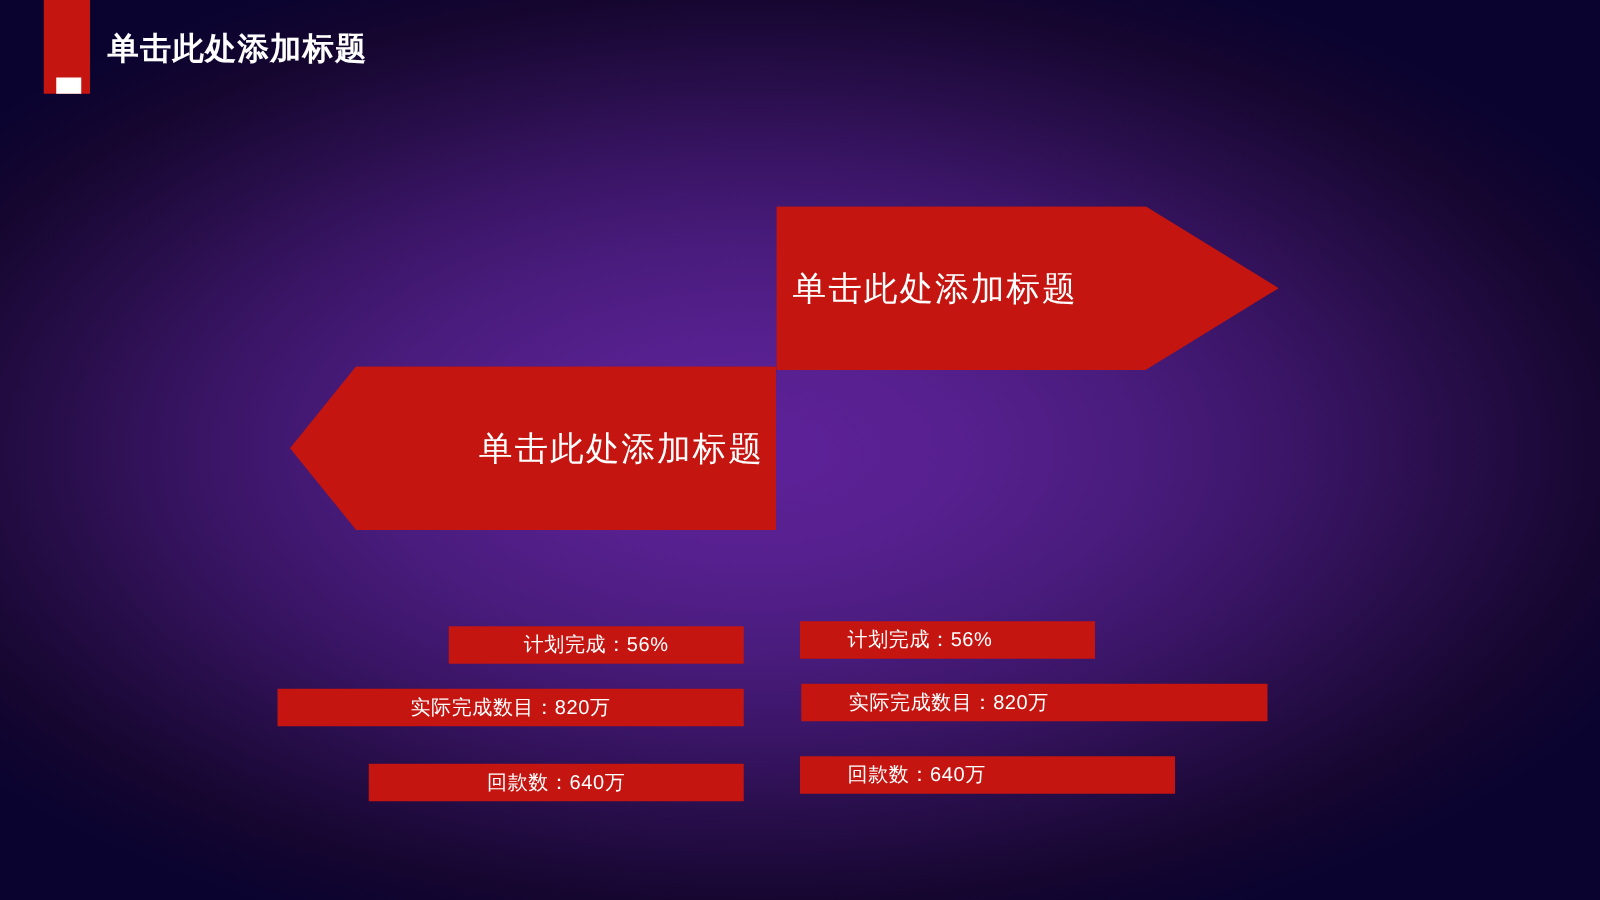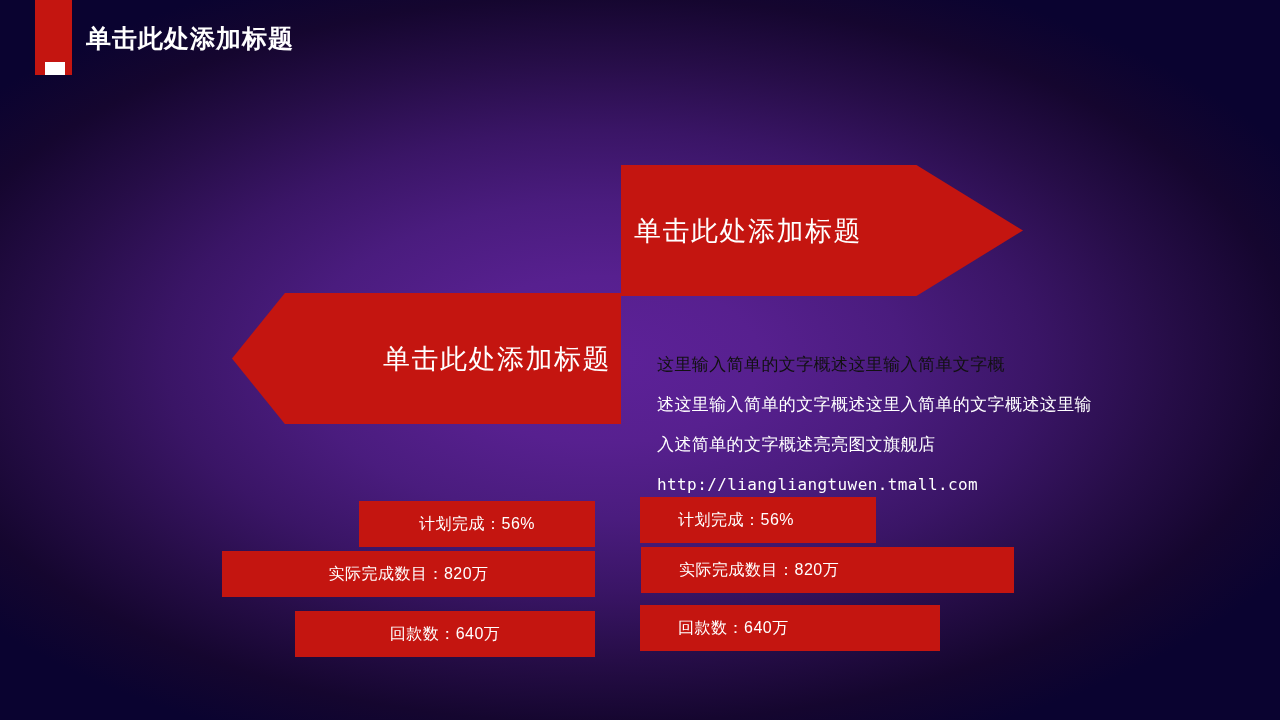--- a/index.html
+++ b/index.html
@@ -124,21 +124,21 @@
 
   
   .badge {
     position: absolute;
     background: #c41510;
     color: #ffffff;
     font-size: 16px;
     letter-spacing: 0.5px;
     display: flex;
     align-items: center;
-    height: 46px;
+    height: 30px;
   }
   .badge.center { justify-content: center; }
   .badge.left   { justify-content: flex-start; padding-left: 38px; box-sizing: border-box; }
 
   
   #b-l1 { left: 359px; top: 501px; width: 236px; }
   #b-l2 { left: 222px; top: 551px; width: 373px; }
   #b-l3 { left: 295px; top: 611px; width: 300px; }
 
   
@@ -157,25 +157,20 @@
 
 
   <div class="arrow-right">
     <span class="atxt">单击此处添加标题</span>
   </div>
 
   <div class="arrow-left">
     <span class="atxt">单击此处添加标题</span>
   </div>
 
-  <div class="right-para">
-    <span class="dark">这里输入简单的文字概述这里输入简单文字概</span>
-    <span class="light">述这里输入简单的文字概述这里入简单的文字概述这里输入述简单的文字概述亮亮图文旗舰店</span>
-    <span class="url">http://liangliangtuwen.tmall.com</span>
-  </div>
 
   <div class="badge center" id="b-l1">计划完成：56%</div>
   <div class="badge center" id="b-l2">实际完成数目：820万</div>
   <div class="badge center" id="b-l3">回款数：640万</div>
 
   <div class="badge left" id="b-r1">计划完成：56%</div>
   <div class="badge left" id="b-r2">实际完成数目：820万</div>
   <div class="badge left" id="b-r3">回款数：640万</div>
 
 </div>

